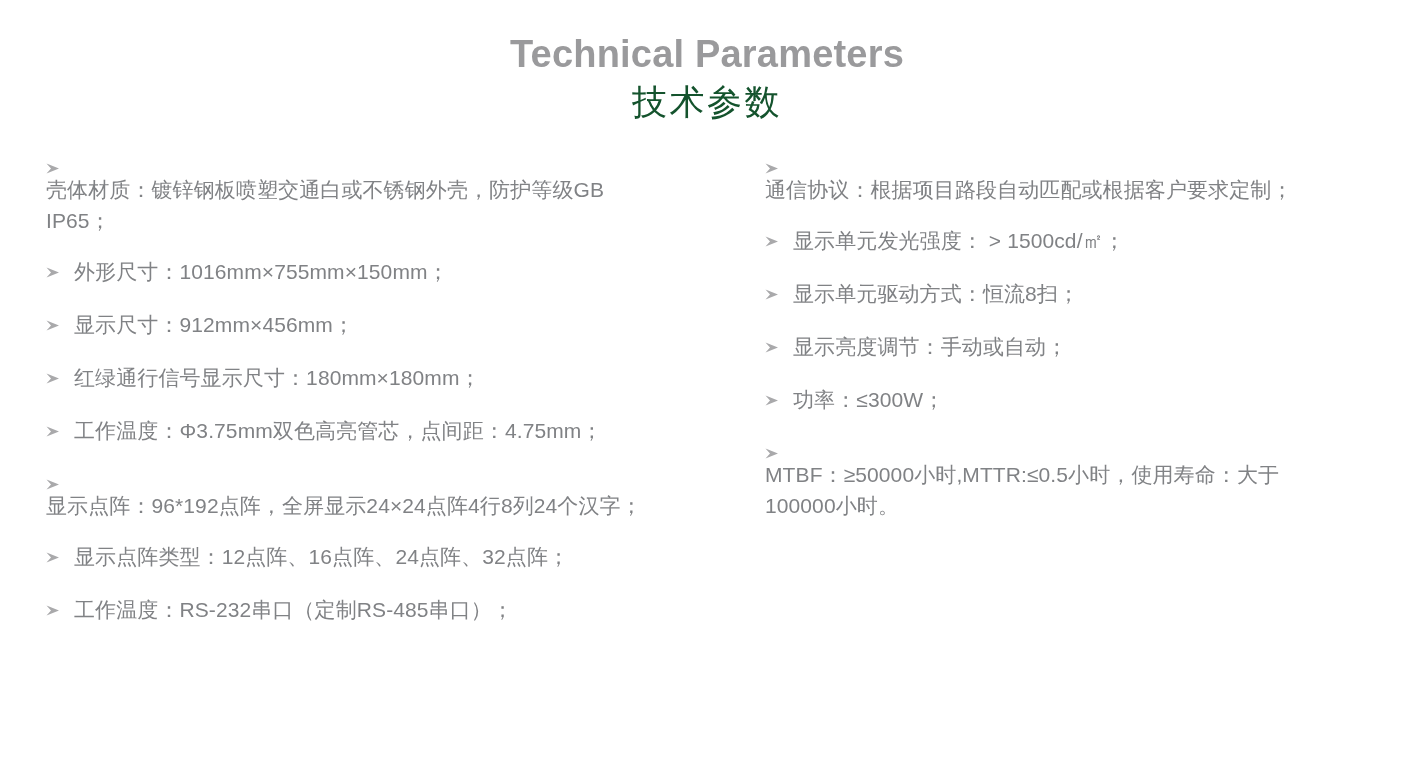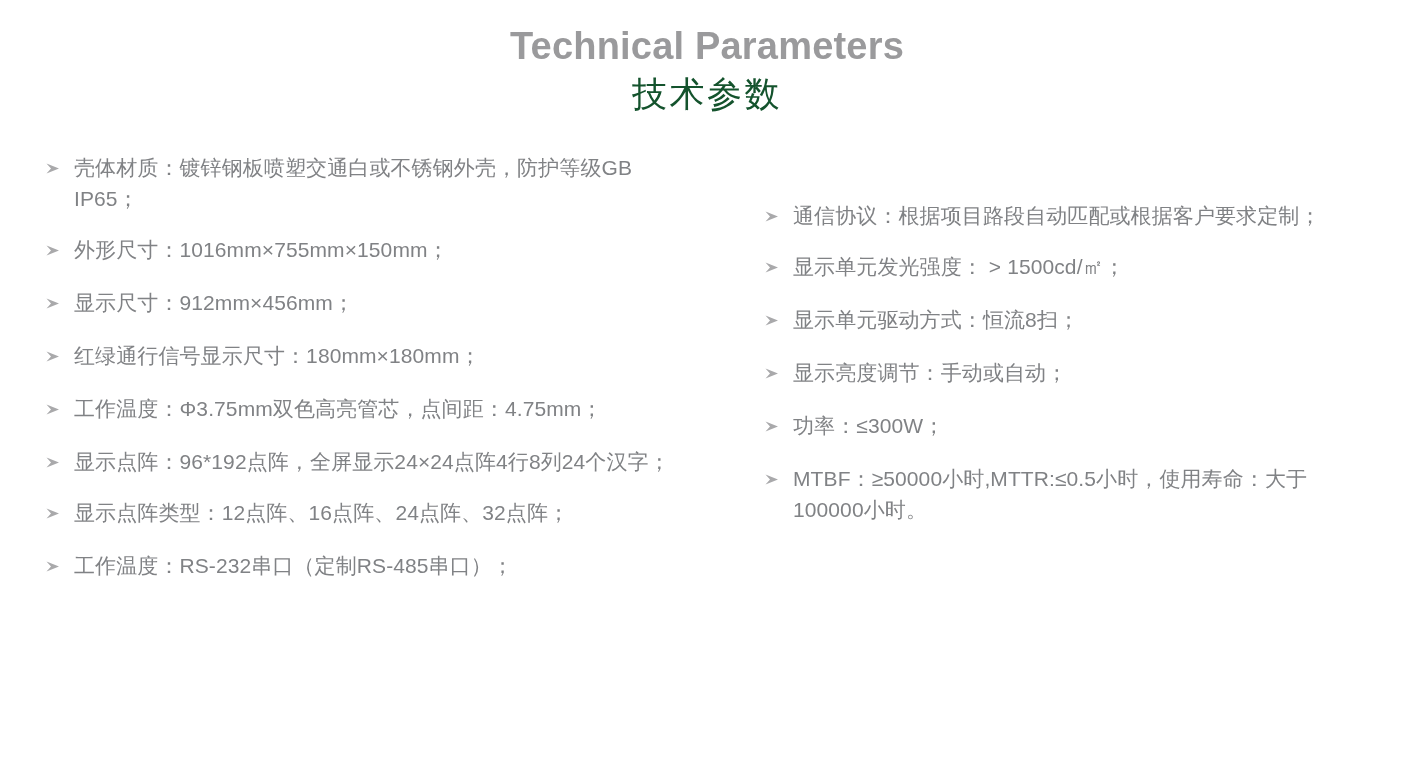--- a/index.html
+++ b/index.html
@@ -20,21 +20,21 @@
     position: relative;
     width: 1414px;
     height: 784px;
     background: #ffffff;
     box-sizing: border-box;
   }
 
   
   .header {
     width: 100%;
-    padding-top: 24px;
+    padding-top: 32px;
     text-align: center;
     user-select: none;
   }
   .title-en {
     font-size: 38px;
     font-weight: bold;
     color: #9a9a9c;
     letter-spacing: 0.2px;
     line-height: 1.18;
     margin: 0;
@@ -62,31 +62,31 @@
     box-sizing: border-box;
   }
   .col-left {
     width: 710px;
     padding-left: 46px;
     padding-right: 10px;
   }
   .col-right {
     width: 704px;
     padding-left: 55px;
-    margin-top: 48px;
   }
 
   .spec-item {
     display: flex;
     flex-direction: row;
     align-items: flex-start;
     margin-bottom: 22px;
   }
   .spec-item.tall {
     margin-bottom: 20px;
+    flex-direction: column;
   }
 
   .bullet {
     flex: 0 0 auto;
     width: 28px;
     font-size: 17px;
     line-height: 32px;
     color: #a0a0a2;
     text-align: left;
     user-select: none;

